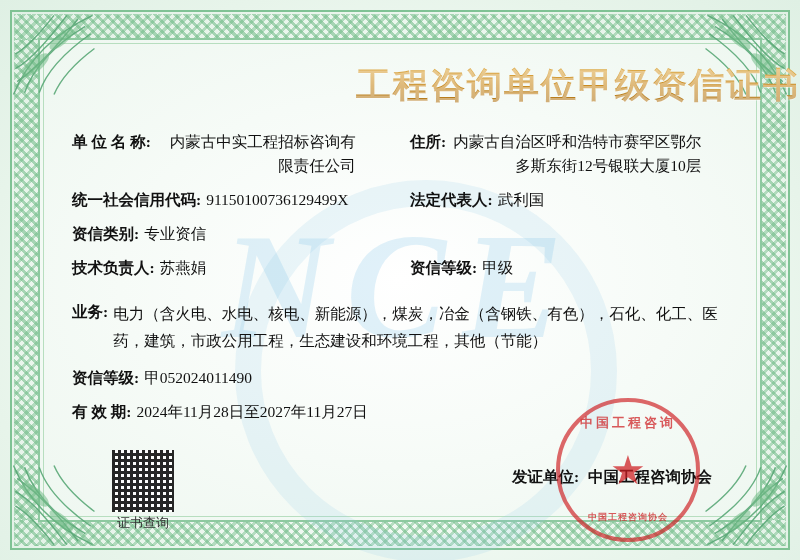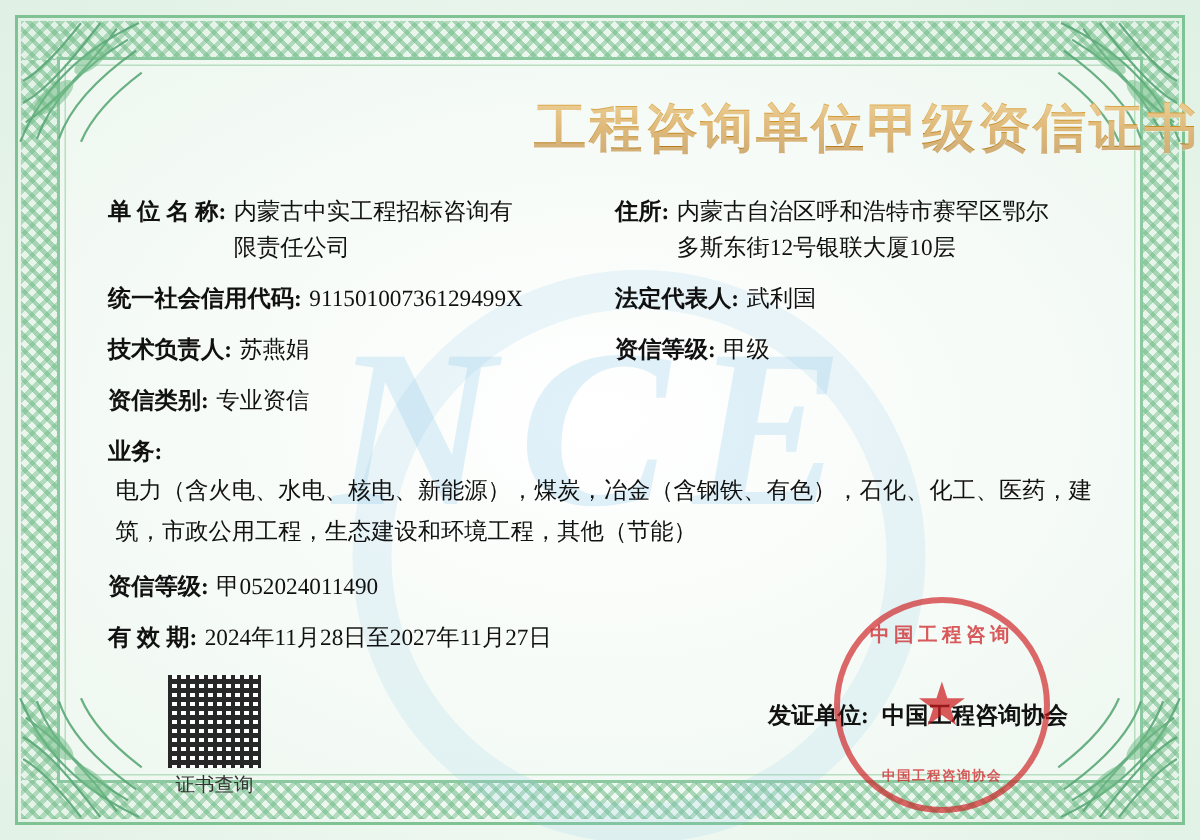--- a/index.html
+++ b/index.html
@@ -126,20 +126,21 @@
     left: 72px;
     right: 60px;
     top: 130px;
     font-size: 15px;
     color: #1a1a1a;
     line-height: 1.55;
   }
   .row {
     display: flex;
     margin-bottom: 9px;
+    text-align: right;
   }
   .col {
     display: flex;
     align-items: flex-start;
   }
   .col.left { width: 338px; flex: 0 0 338px; }
   .col.right { flex: 1 1 auto; }
 
   .label {
     white-space: nowrap;
@@ -339,37 +340,37 @@
         <span class="value">91150100736129499X</span>
       </div>
       <div class="col right">
         <span class="label">法定代表人:</span>
         <span class="value">武利国</span>
       </div>
     </div>
 
     <div class="row" style="margin-top:10px;">
       <div class="col left">
+        <span class="label">资信类别:</span>
+        <span class="value">专业资信</span>
+      </div>
+    </div>
+
+    <div class="row" style="margin-top:10px;">
+      <div class="col left">
         <span class="label">技术负责人:</span>
         <span class="value">苏燕娟</span>
       </div>
       <div class="col right">
         <span class="label">资信等级:</span>
         <span class="value">甲级</span>
       </div>
     </div>
 
-    <div class="row" style="margin-top:10px;">
-      <div class="col left">
-        <span class="label">资信类别:</span>
-        <span class="value">专业资信</span>
-      </div>
-    </div>
-
-    <div class="row-full" style="margin-top:10px;flex-direction:column;">
+    <div class="row-full" style="margin-top:20px;">
       <span class="label">业务:</span>
       <span class="value">电力（含火电、水电、核电、新能源），煤炭，冶金（含钢铁、有色），石化、化工、医药，建筑，市政公用工程，生态建设和环境工程，其他（节能）</span>
     </div>
 
     <div class="row" style="margin-top:12px;">
       <div class="col left">
         <span class="label">资信等级:</span>
         <span class="value">甲052024011490</span>
       </div>
     </div>

